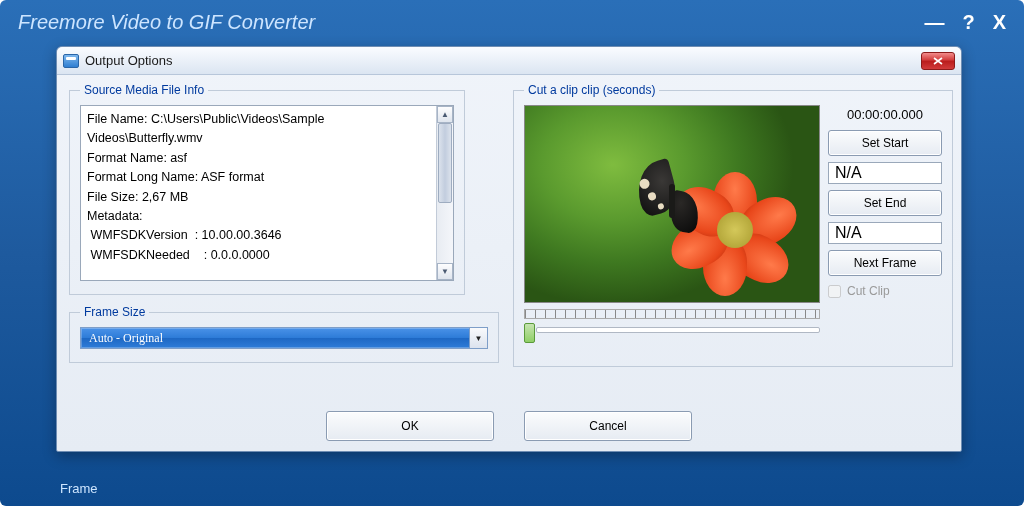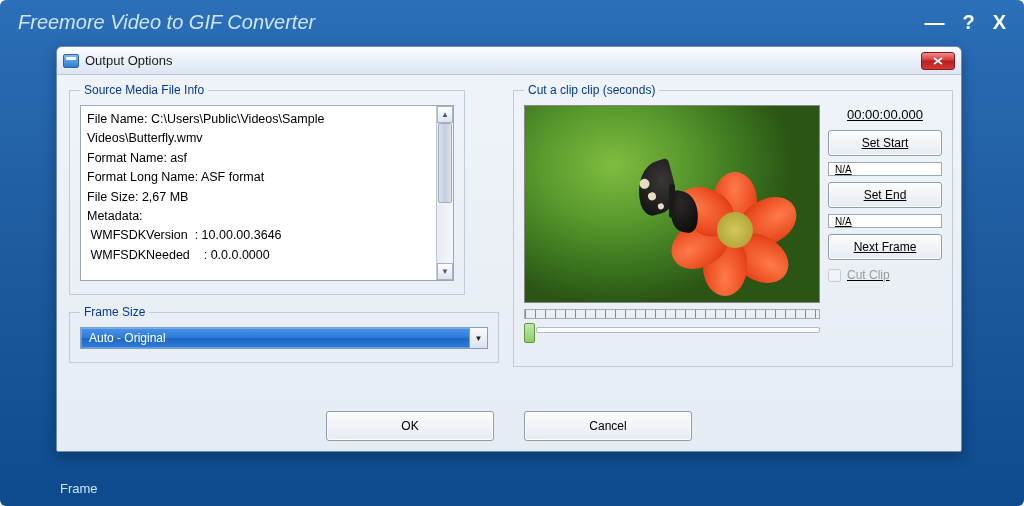--- a/index.html
+++ b/index.html
@@ -26,42 +26,42 @@
   legend { padding: 0 4px; color: #003a9e; font-size: 12px; }
   
   .fs-source { top: 0; left: 0; width: 396px; height: 212px; }
   .info-box { width: 100%; height: 176px; border: 1px solid #9aa8ba; background: #fff; position: relative; overflow: hidden; }
   .info-text { padding: 4px 6px; color: #000; font-size: 12.5px; line-height: 1.55; white-space: pre; font-family: Liberation Sans, sans-serif; }
   .scrollbar-v { position: absolute; top: 0; right: 0; width: 17px; height: 100%; background: linear-gradient(to right, #e8ecf2, #f4f6fa); border-left: 1px solid #c2cbd8; }
   .sb-btn { height: 17px; background: linear-gradient(to bottom, #fdfdfe, #dfe5ee); border: 1px solid #a7b4c6; display: flex; align-items: center; justify-content: center; font-size: 8px; color: #4a5a72; }
   .sb-thumb { position: absolute; top: 17px; left: 1px; right: 1px; height: 80px; background: linear-gradient(to right, #dbe2ec, #c2cdde, #dbe2ec); border: 1px solid #9eacc0; border-radius: 2px; }
   
   .fs-frame { top: 222px; left: 0; width: 430px; height: 58px; }
-  .combo { width: 100%; height: 22px; border: 1px solid #7e9ec8; background: linear-gradient(to bottom, #4a92e8, #2e7cd8 48%, #1e68c4 52%, #2e7cd8); display: flex; align-items: center; position: relative; cursor: pointer; box-shadow: inset 0 0 0 1px rgba(255,255,255,0.25); }
+  .combo { width: 100%; height: 22px; border: 1px solid #7e9ec8; background: linear-gradient(to bottom, #4a92e8, #2e7cd8 48%, #1e68c4 52%, #2e7cd8); display: flex; align-items: center; position: relative; cursor: pointer; box-shadow: inset 0 0 0 1px rgba(255,255,255,0.25); font-family: Liberation Serif, serif; }
   .combo-text { color: #fff; padding: 0 8px; font-size: 12px; flex: 1; }
   .combo-btn { width: 18px; height: 100%; background: linear-gradient(to bottom, #f9fafc, #dce3ee); border-left: 1px solid #7e9ec8; display: flex; align-items: center; justify-content: center; font-size: 8px; color: #222; }
   
   .fs-cut { top: 0; left: 444px; width: 432px; height: 284px; }
-  .preview-row { display: flex; gap: 8px; text-decoration: underline; }
+  .preview-row { display: flex; gap: 8px; }
   .preview { width: 296px; height: 198px; border: 1px solid #888; background: #3a5a2e; position: relative; overflow: hidden; }
   .leaf-bg { position: absolute; inset: 0; background: radial-gradient(ellipse 180px 140px at 30% 30%, #7fbc3f 0%, #5a9a2e 40%, #3e7820 70%, #2a5514 100%); }
   .flower { position: absolute; right: 24px; top: 62px; width: 120px; height: 120px; }
   .petal { position: absolute; width: 44px; height: 58px; background: radial-gradient(ellipse at 50% 30%, #ff7a4a, #e8461a 70%, #b82f0e); border-radius: 60% 60% 50% 50%; }
   .p1{top:4px;left:38px;} .p2{top:24px;left:72px;transform:rotate(60deg);} .p3{top:62px;left:64px;transform:rotate(120deg);} .p4{top:70px;left:28px;transform:rotate(180deg);} .p5{top:48px;left:2px;transform:rotate(240deg);} .p6{top:14px;left:8px;transform:rotate(300deg);}
   .center { position: absolute; top: 44px; left: 42px; width: 36px; height: 36px; background: radial-gradient(circle, #d4c85a, #a89a2e); border-radius: 50%; }
   .butterfly { position: absolute; top: 56px; left: 112px; width: 72px; height: 80px; }
   .wing-l { position: absolute; top: 0; left: 0; width: 38px; height: 52px; background: radial-gradient(ellipse at 70% 40%, #3a3836, #0e0e0e); border-radius: 80% 10% 60% 30%; transform: rotate(-15deg); }
   .wing-l::after { content:""; position:absolute; top:14px; left:4px; width:10px; height:10px; background:#e8dcc2; border-radius:50%; box-shadow: 4px 14px 0 -1px #e8dcc2, 10px 26px 0 -2px #e8dcc2; }
   .wing-r { position: absolute; top: 30px; left: 34px; width: 28px; height: 40px; background: radial-gradient(ellipse at 30% 30%, #2a2826, #080808); border-radius: 10% 80% 30% 60%; transform: rotate(10deg); }
   .bbody { position: absolute; top: 22px; left: 32px; width: 6px; height: 34px; background: #1a1a18; border-radius: 3px; }
   
   .side-col { display: flex; flex-direction: column; gap: 6px; width: 114px; }
   .time-label { text-align: center; font-size: 13px; color: #000; padding: 2px 0; }
   .btn, .dlg-btn { background: linear-gradient(to bottom, #fbfcfd, #e6ebf2); border: 1px solid #8a9bb2; border-radius: 3px; font-size: 12px; cursor: pointer; height: 26px; display: flex; align-items: center; justify-content: center; box-shadow: inset 0 0 0 1px #fff; }
-  .txt-input { height: 14px; border: 1px solid #9aa8ba; background: #fff; padding: 0 6px; font-size: 10px; width: 100%; }
+  .txt-input { height: 22px; border: 1px solid #9aa8ba; background: #fff; padding: 0 6px; font-size: 16px; width: 100%; }
   .chk-row { display: flex; align-items: center; gap: 6px; color: #9a9a9a; margin-top: 2px; }
   .chk-row input { width: 13px; height: 13px; }
   
   .slider-row { margin-top: 6px; display: flex; flex-direction: column; gap: 2px; }
   .ruler { width: 296px; height: 10px; background: repeating-linear-gradient(to right, #888 0 1px, transparent 1px 10px); border: 1px solid #aaa; }
   .slider-track { width: 296px; height: 18px; position: relative; }
   .slider-bar { position: absolute; top: 6px; left: 12px; right: 0; height: 6px; background: #fff; border: 1px solid #b0b8c4; border-radius: 2px; }
   .slider-thumb { position: absolute; top: 2px; left: 0; width: 11px; height: 20px; background: linear-gradient(to bottom, #c6e4b0, #8fcf66); border: 1px solid #5a9a3a; border-radius: 2px; }
   
   .dlg-buttons { position: absolute; bottom: 0; left: 0; right: 0; display: flex; gap: 30px; justify-content: center; }

